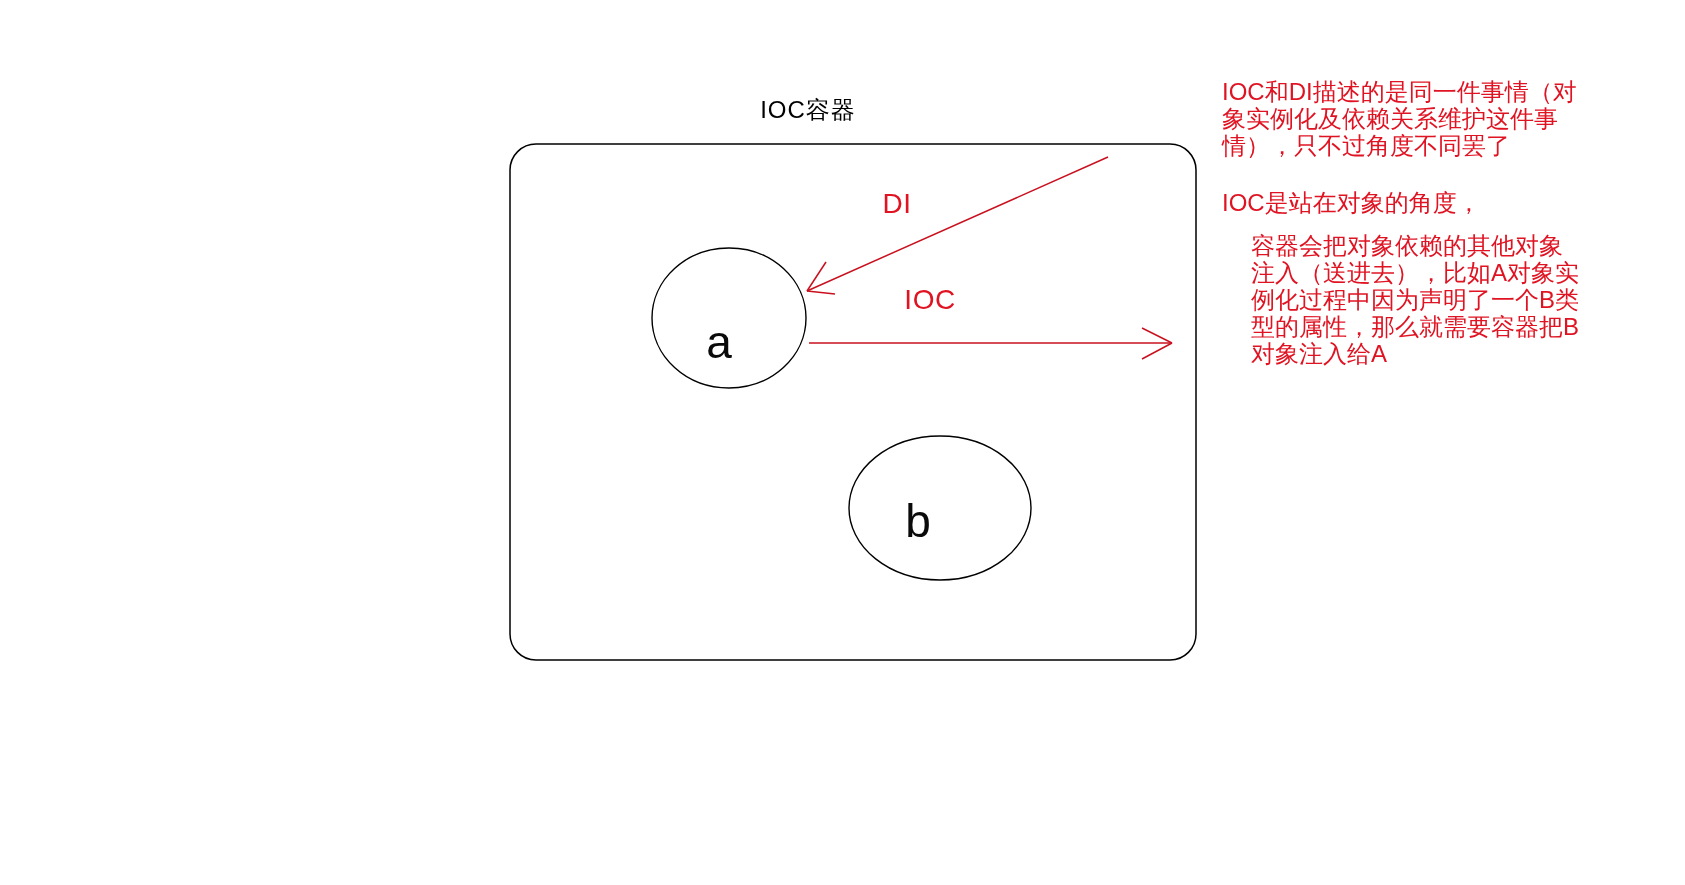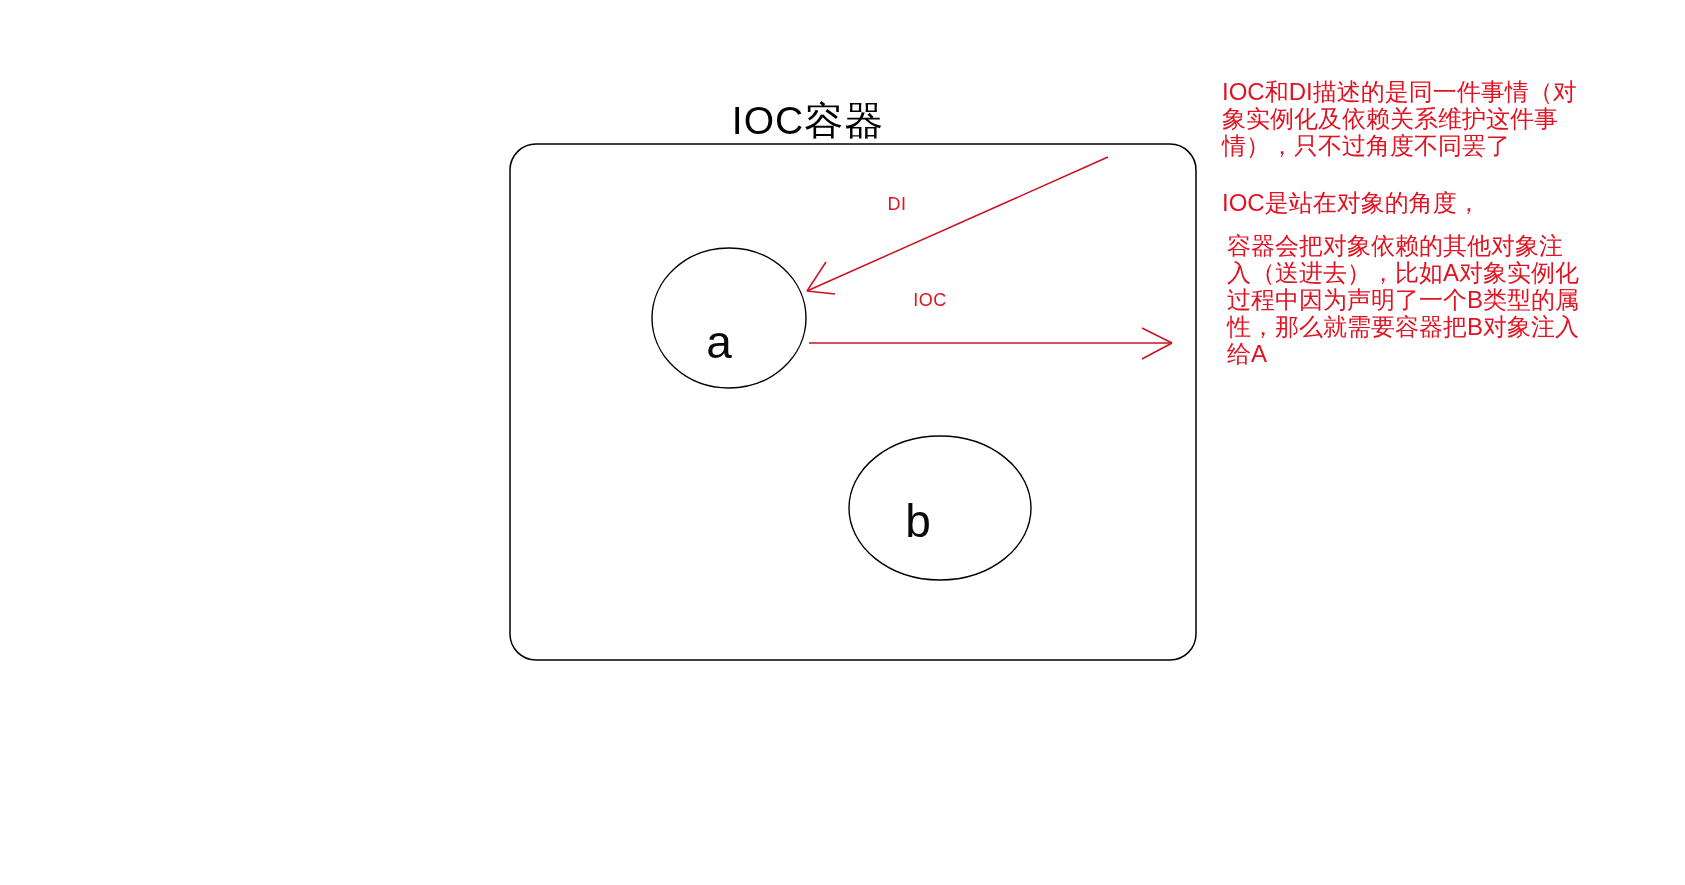--- a/index.html
+++ b/index.html
@@ -13,57 +13,57 @@
     --red-line: #c9101f;
     --line-black: #000000;
   }
   .canvas { position: absolute; inset: 0; }
   svg.diagram-layer { position: absolute; left: 0; top: 0; }
 
   .diagram-title {
     position: absolute;
     left: 658px; top: 94px; width: 300px;
     text-align: center;
-    font-size: 39px;
+    font-size: 24px;
     font-weight: 500;
     color: #000000;
     letter-spacing: 1px;
   }
   .node-label {
     position: absolute;
     transform: translate(-50%, -50%);
     font-size: 46px;
     color: #0a0a0a;
     font-weight: 400;
   }
   .node-label-a { left: 719px; top: 342px; }
   .node-label-b { left: 918px; top: 521px; }
 
   .arrow-label {
     position: absolute;
     transform: translate(-50%, -50%);
-    font-size: 18px;
+    font-size: 28px;
     color: var(--red-text);
     font-weight: 500;
     letter-spacing: 0.5px;
   }
   .arrow-label-di  { left: 897px; top: 204px; }
   .arrow-label-ioc { left: 930px; top: 300px; }
 
   .annotations {
     position: absolute;
     left: 1222px; top: 78px; width: 362px;
     color: var(--red-text);
     font-size: 24px;
     line-height: 27px;
     font-weight: 400;
   }
   .annotations p { margin: 0; }
   .annotations p + p { margin-top: 30px; }
-  .annotations p.note-di-detail { margin-top: 16px; padding-left: 5px; }
+  .annotations p.note-di-detail { margin-top: 16px; padding-left: 5px; margin-left: 24px; }
 </style>
 </head>
 <body style="--red-text: #e01322; --red-line: #c9101f; background: rgb(255, 255, 255);">
 
 <div class="canvas">
 
   <svg class="diagram-layer" width="1685" height="885" viewBox="0 0 1685 885">
 
     <rect x="510" y="144" width="686" height="516" rx="26" ry="26" fill="none" stroke="#000000" stroke-width="1.5"></rect>
 

